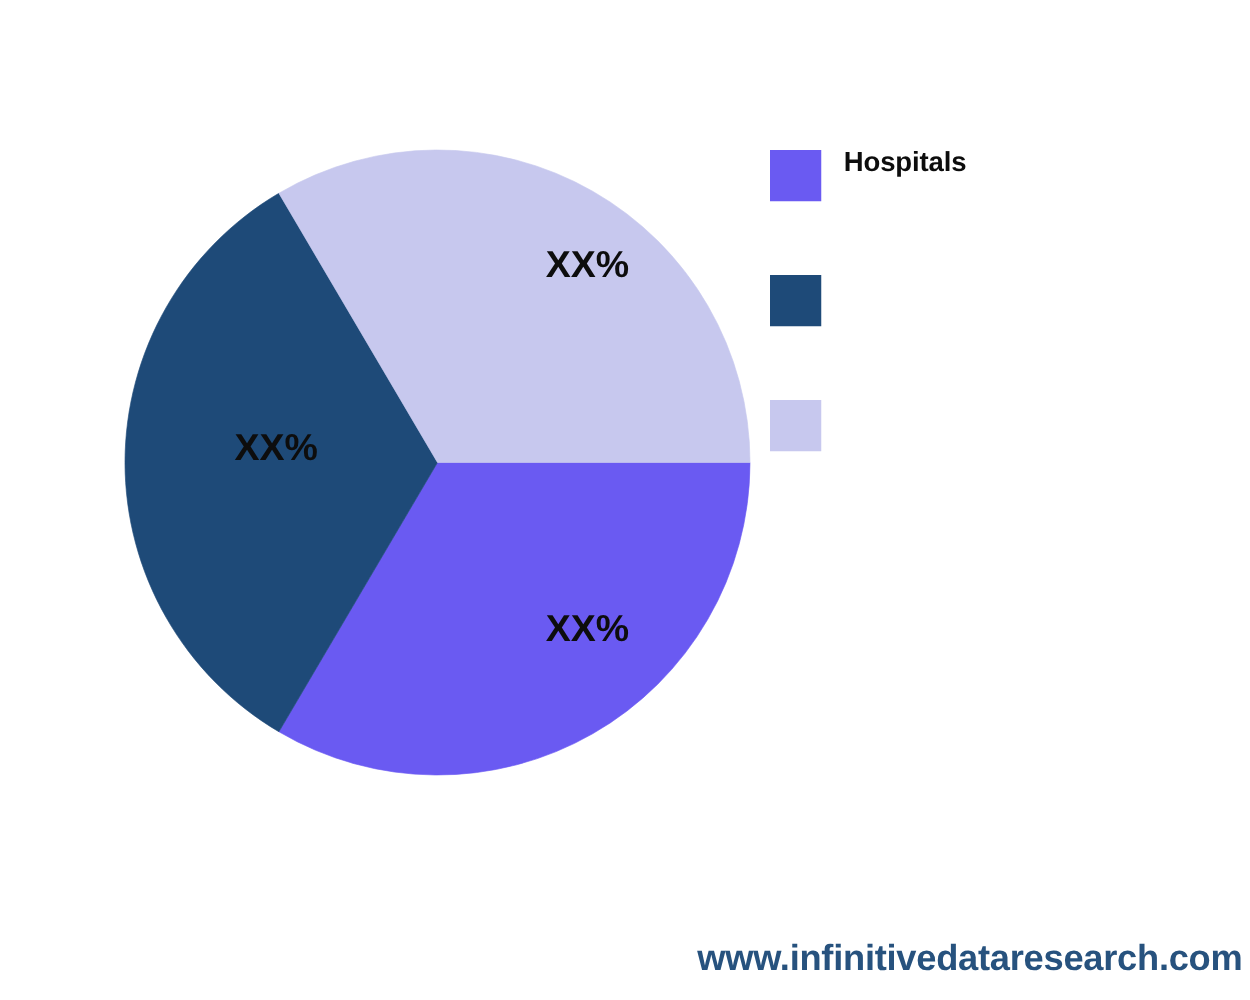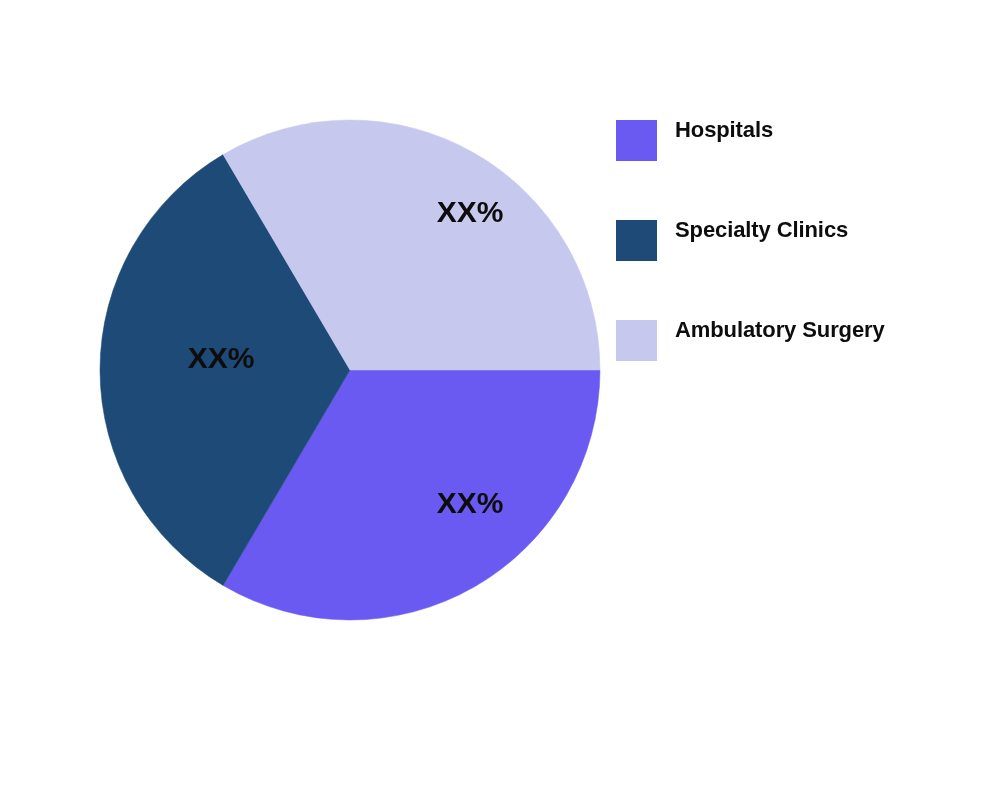--- a/index.html
+++ b/index.html
@@ -123,22 +123,21 @@
     </svg>
   </div>
 
   <div id="legend">
     <div class="legend-row">
       <span class="legend-swatch" style="background-color: rgb(106, 90, 242);"></span>
       <span class="legend-label">Hospitals</span>
     </div>
     <div class="legend-row">
       <span class="legend-swatch" style="background-color: rgb(30, 74, 120);"></span>
-      <span class="legend-label">Specialty Clinics</span>
     </div>
     <div class="legend-row">
       <span class="legend-swatch" style="background-color: rgb(199, 200, 238);"></span>
-      <span class="legend-label">Ambulatory Surgery</span>
     </div>
   </div>
 
+  <div id="footer-url">www.infinitivedataresearch.com</div>
 
 </div>
 
 </body></html>

